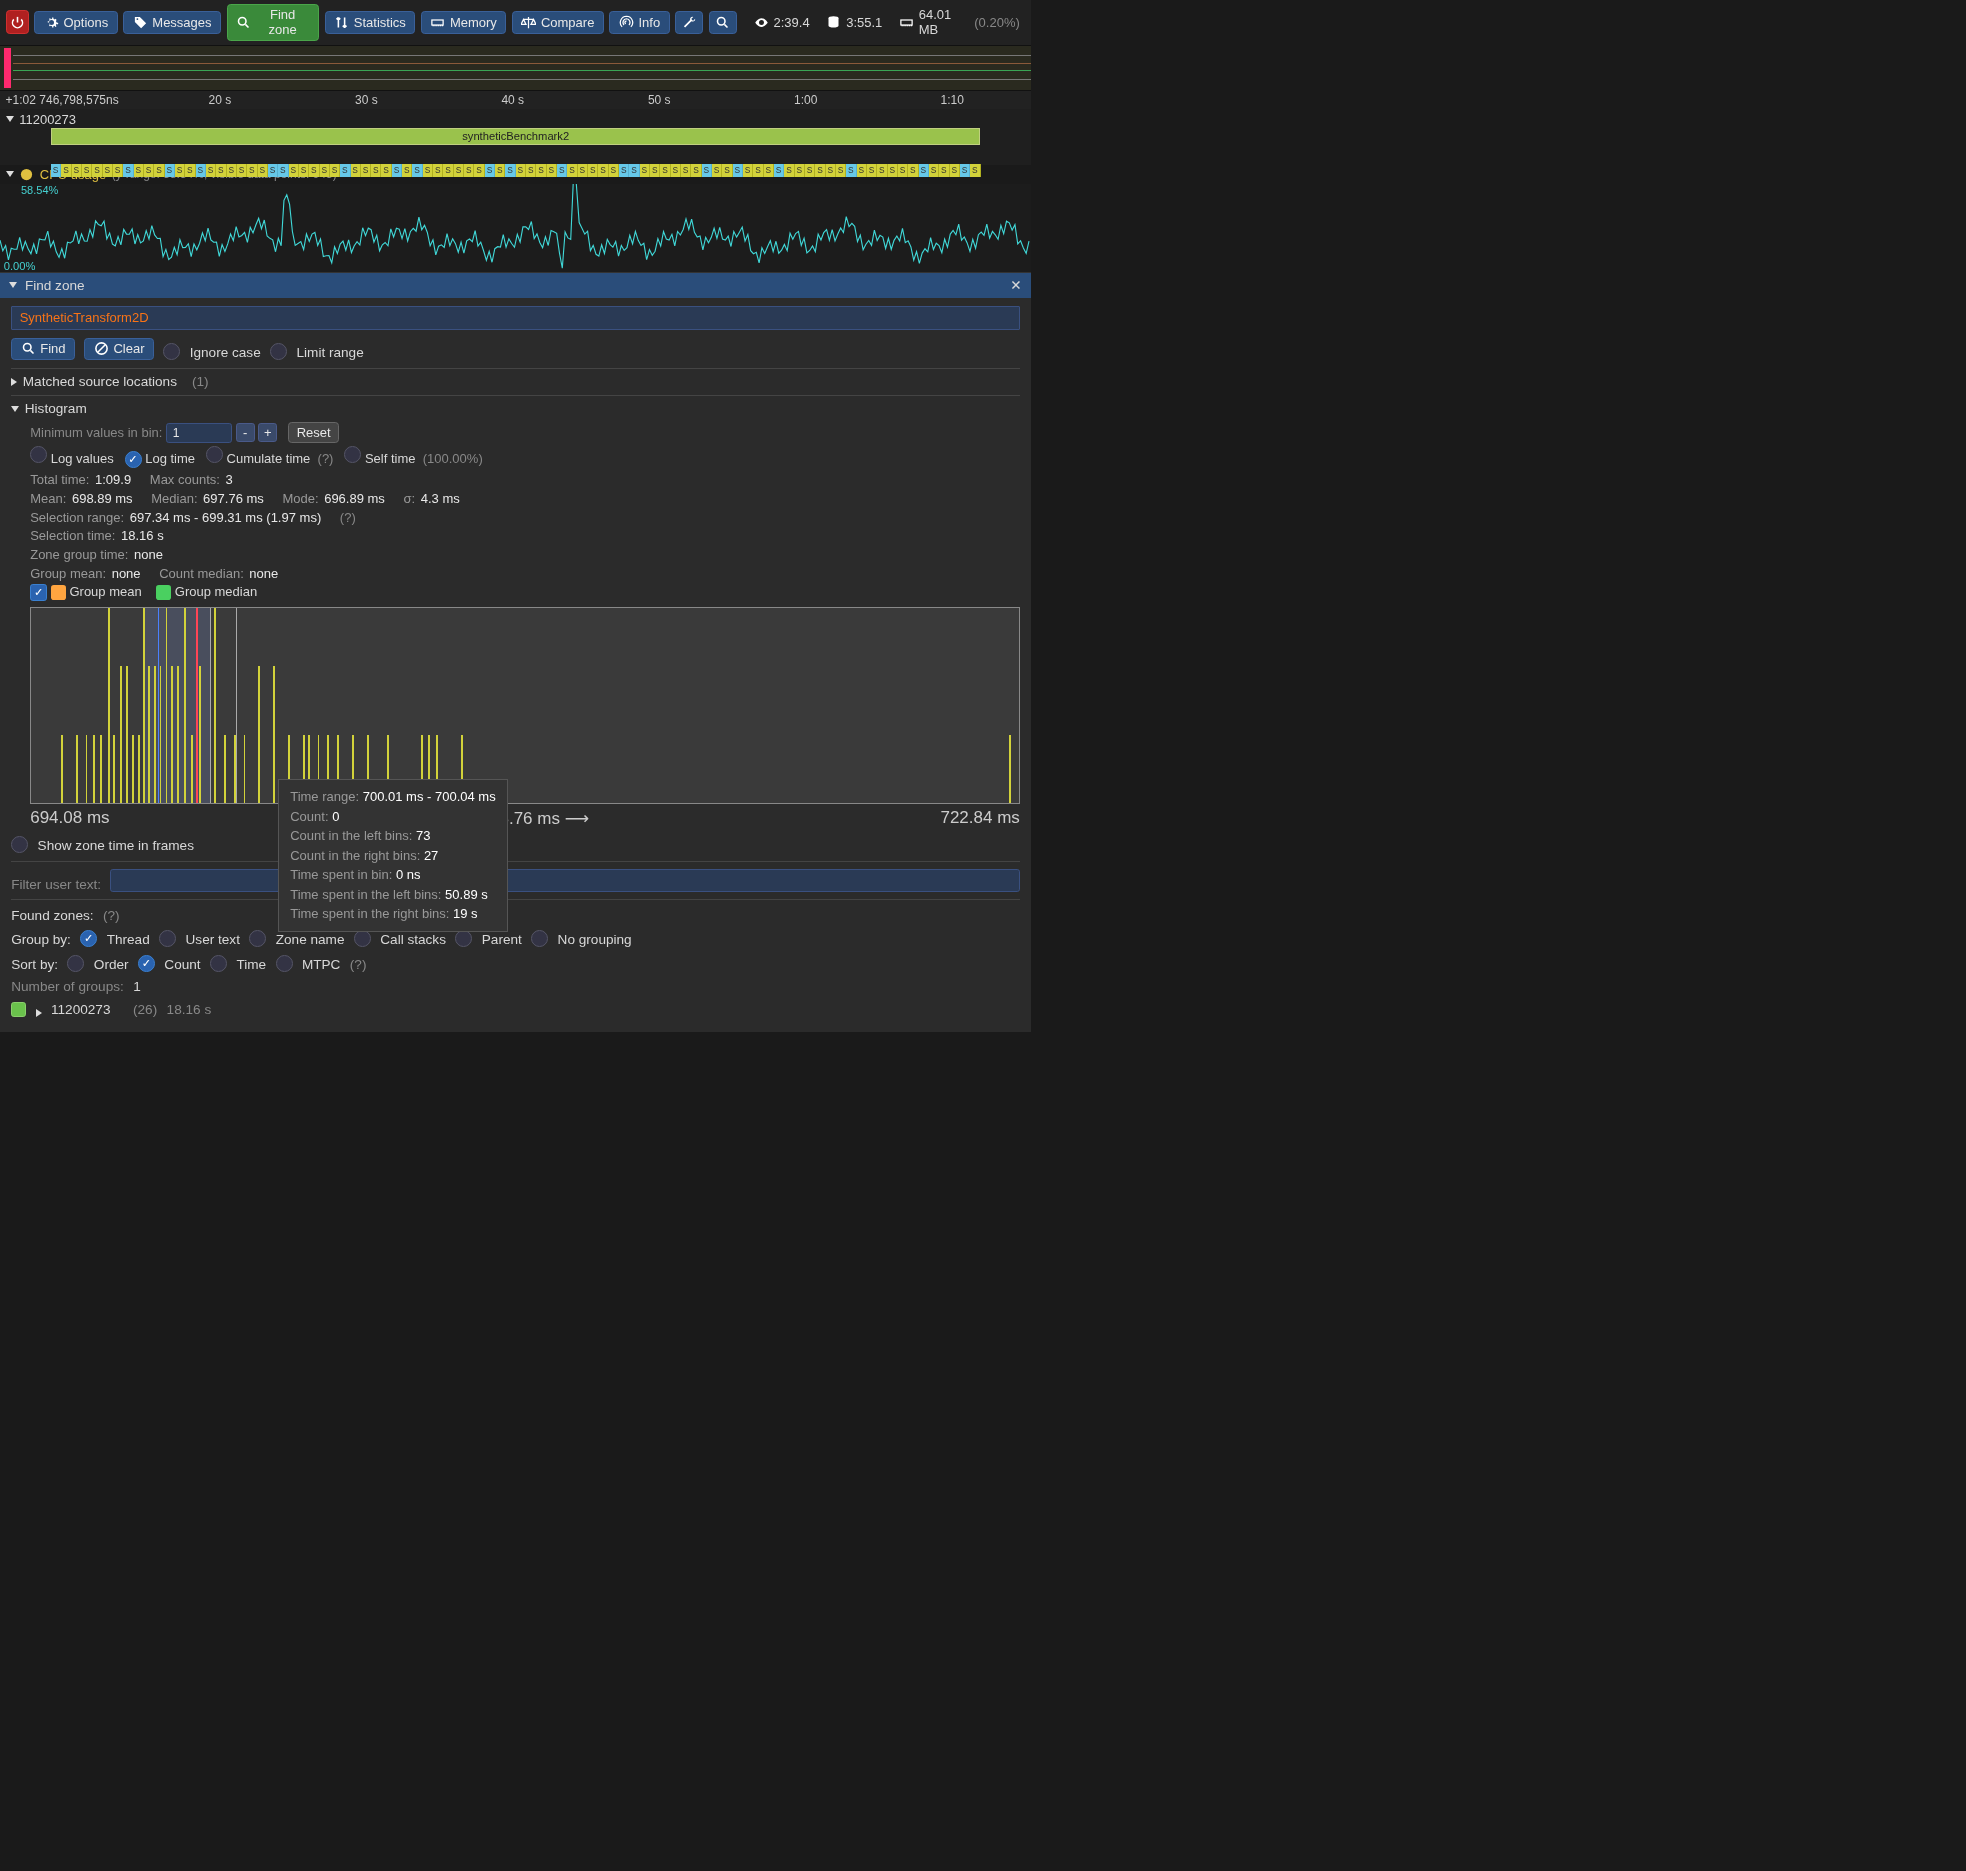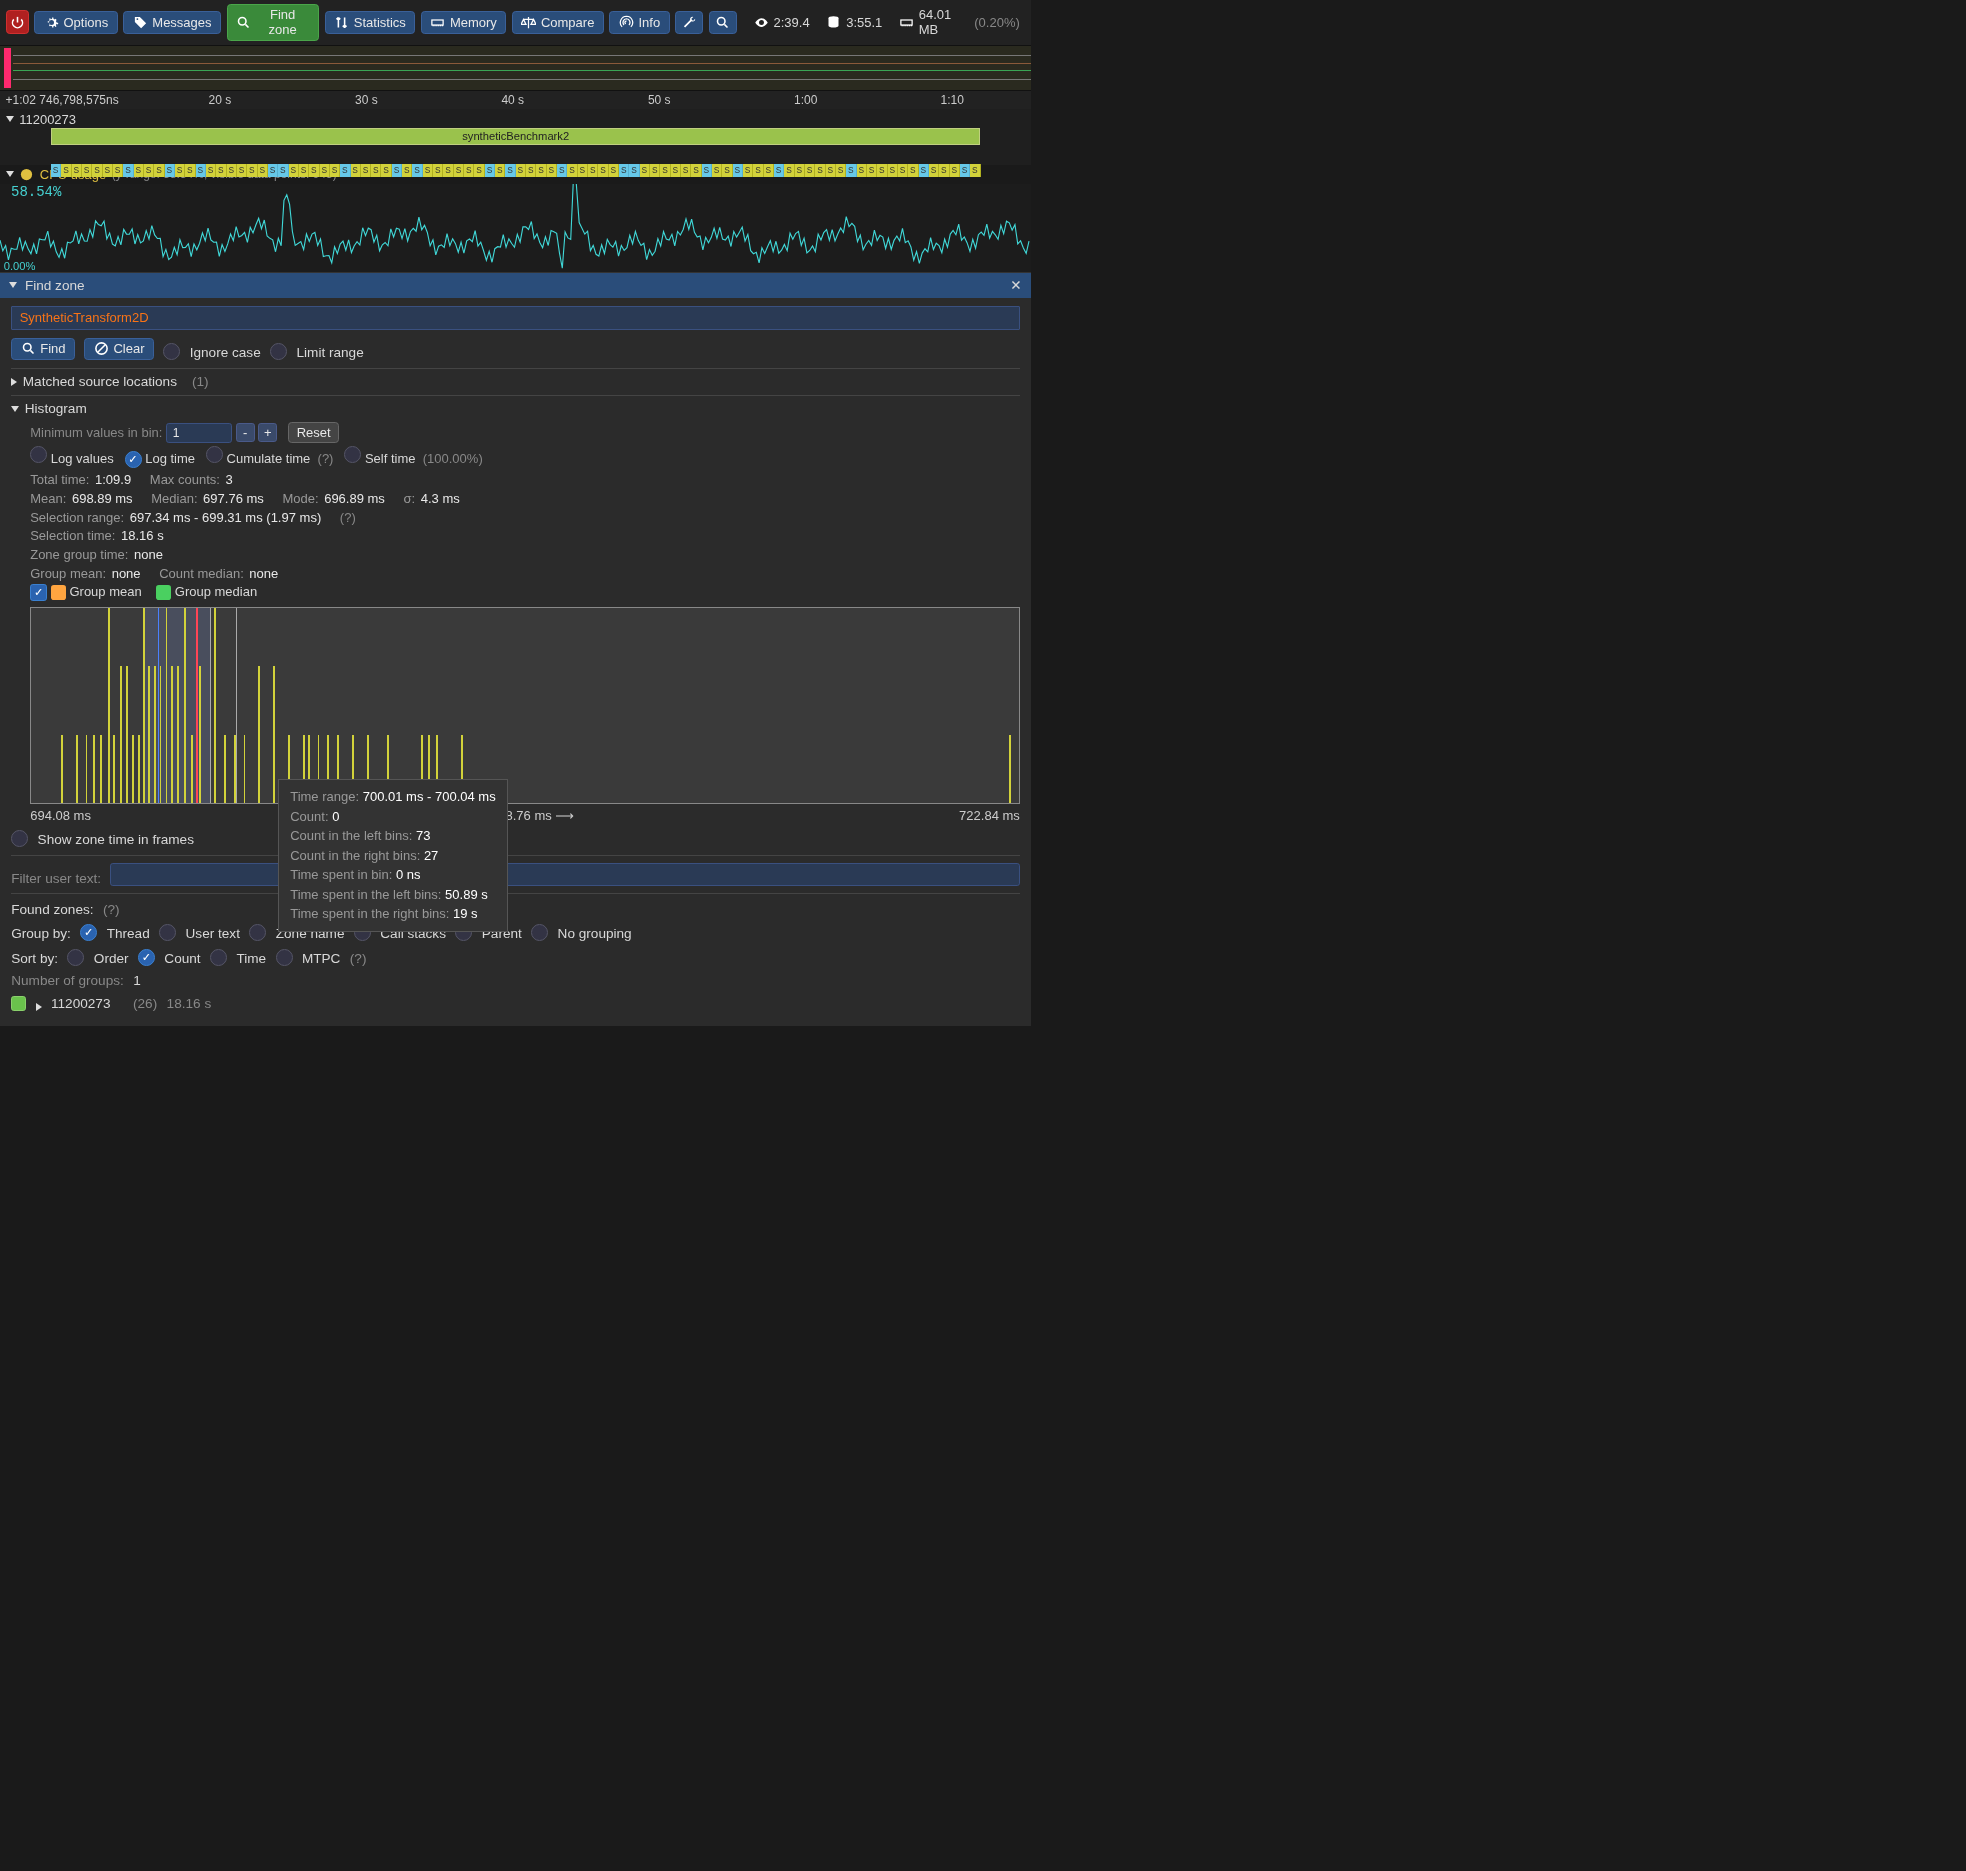--- a/index.html
+++ b/index.html
@@ -95,21 +95,21 @@
   padding:1.9px 5.6px; font-size:13px;
   color:#e0c040;
 }
 .cpu-header .info { color:#888; font-size:12px; }
 .cpu-plot {
   height: 89px;
   position:relative;
   background:#1c1c1c;
   border-bottom:0.9px solid #333;
 }
-.cpu-plot .ymax { position:absolute; left:11px; top:0; font-size:14px; color:#45d0d0;font-family:Liberation Mono, monospace; }
+.cpu-plot .ymax { position:absolute; left:21px; top:0; font-size:11px; color:#45d0d0; }
 .cpu-plot .ymin { position:absolute; left:3.7px; bottom:0; font-size:11.2px; color:#45d0d0; }
 .cpu-plot svg { position:absolute; inset:0; }
 .panel {
   background:#2b2b2b;
   margin:0;
 }
 .panel-title {
   background:#2a4d7a;
   padding:4.7px 9.4px;
   display:flex; align-items:center; gap:7.5px;
@@ -158,21 +158,21 @@
 }
 .histogram .sel {
   position:absolute; top:0; bottom:0;
   background:rgba(120,140,200,0.25);
   border-left:0.9px solid #aaa; border-right:0.9px solid #aaa;
 }
 .histogram .vline { position:absolute; top:0; bottom:0; width:1.9px; }
 .hist-bar { position:absolute; bottom:0; width:1.9px; background:#d2d23a; }
 .hist-bottom {
   display:flex; justify-content:space-between;
-  margin:3.7px 0 3.7px 19px; font-size:13px; color:#ccc;
+  margin:3.7px 0 3.7px 19px; font-size:17px; color:#ccc;
 }
 .hist-bottom .mid { text-align:center; }
 .tooltip {
   position:absolute;
   background:#333;
   border:0.9px solid #555;
   padding:7.5px 11.2px;
   font-size:13px;
   z-index:50;
   line-height:1.5;

